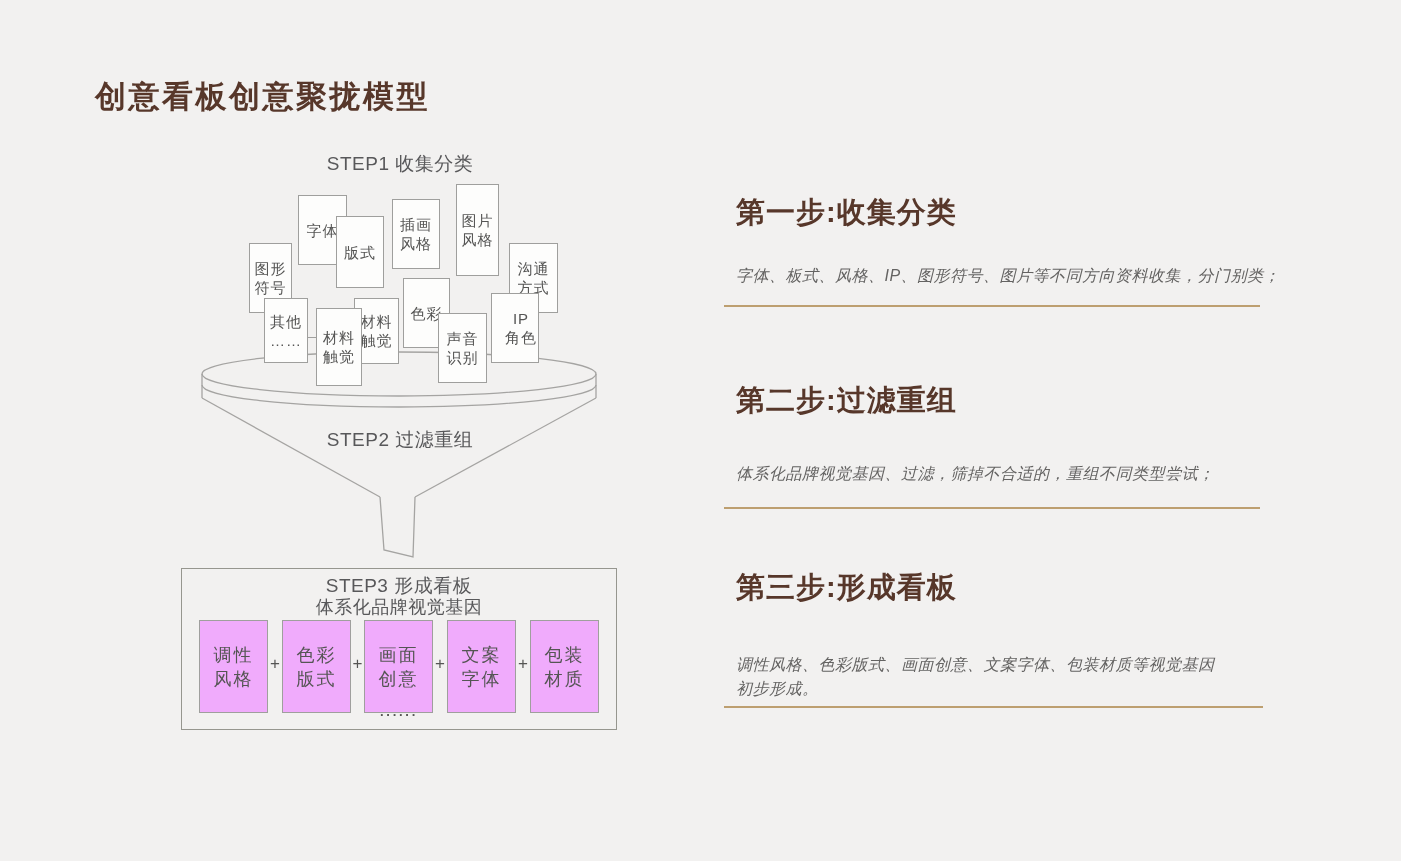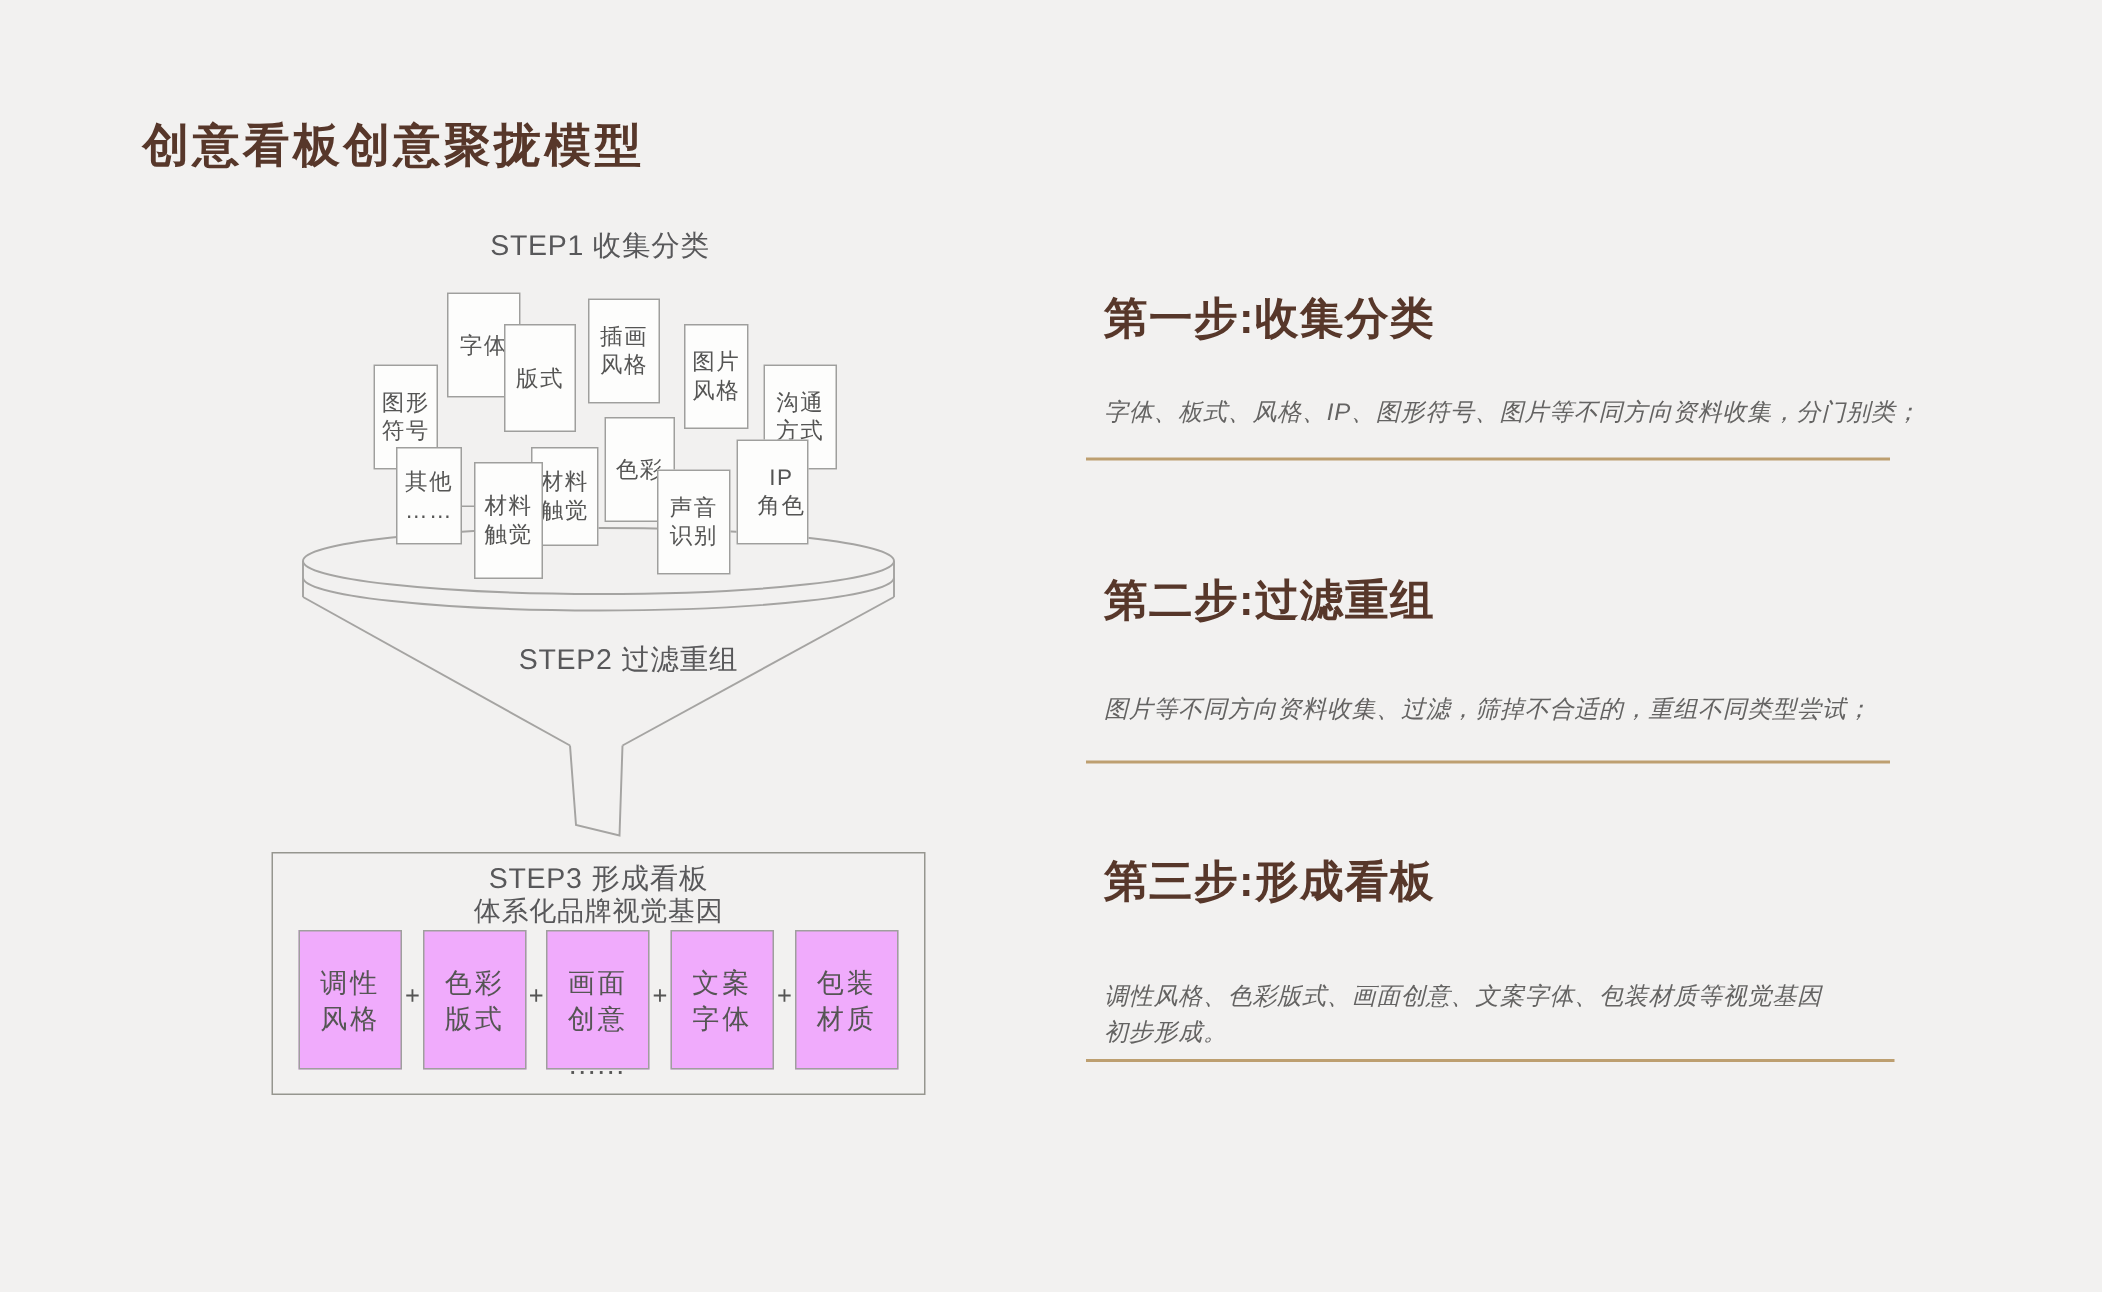--- a/index.html
+++ b/index.html
@@ -16,21 +16,21 @@
     color:#57372a;white-space:nowrap;
   }
   
   .diagram{left:0;top:0;width:660px;height:780px;}
   .funnel-svg{position:absolute;left:0;top:0;}
   .step-label{
     position:absolute;color:#58585a;font-size:19px;letter-spacing:0.5px;
     white-space:nowrap;transform:translateX(-50%);
   }
   .step1-label{left:400px;top:151px;}
-  .step2-label{left:400px;top:427px;margin-left:19px;}
+  .step2-label{left:400px;top:427px;}
   .scatter-card{
     position:absolute;background:#fdfdfc;border:1px solid #9f9f9d;
     box-sizing:border-box;display:flex;align-items:center;justify-content:center;
     text-align:center;font-size:15px;line-height:19px;color:#555554;
     white-space:pre-line;letter-spacing:1px;
   }
   .connector{position:absolute;left:306px;top:337px;width:11px;height:1px;background:#a0a09e;}
   
   .board{
     left:181px;top:568px;width:436px;height:162px;
@@ -103,21 +103,21 @@
   <div class="step-label step1-label">STEP1 收集分类</div>
   <div class="step-label step2-label">STEP2 过滤重组</div>
 
   <div class="connector"></div>
 
   <div id="scatter-cards">
       <div class="scatter-card" style="left: 298px; top: 195px; width: 49px; height: 70px;">字体</div>
       <div class="scatter-card" style="left: 336px; top: 216px; width: 48px; height: 72px;">版式</div>
       <div class="scatter-card" style="left: 392px; top: 199px; width: 48px; height: 70px;">插画
 风格</div>
-      <div class="scatter-card" style="left: 456px; top: 184px; width: 43px; height: 70px; margin-top: 32px;">图片
+      <div class="scatter-card" style="left: 456px; top: 184px; width: 43px; height: 92px;">图片
 风格</div>
       <div class="scatter-card" style="left: 249px; top: 243px; width: 43px; height: 70px;">图形
 符号</div>
       <div class="scatter-card" style="left: 509px; top: 243px; width: 49px; height: 70px;">沟通
 方式</div>
       <div class="scatter-card" style="left: 264px; top: 298px; width: 44px; height: 65px;">其他
 ……</div>
       <div class="scatter-card" style="left: 354px; top: 298px; width: 45px; height: 66px;">材料
 触觉</div>
       <div class="scatter-card" style="left: 316px; top: 308px; width: 46px; height: 78px;">材料
@@ -150,19 +150,19 @@
       </div>
     <div class="board-dots">······</div>
   </div>
 </div>
 
 <div class="abs section-heading h1">第一步:收集分类</div>
 <div class="abs section-body b1">字体、板式、风格、IP、图形符号、图片等不同方向资料收集，分门别类；</div>
 <div class="abs divider d1"></div>
 
 <div class="abs section-heading h2">第二步:过滤重组</div>
-<div class="abs section-body b2">图片等不同方向资料收集、过滤，筛掉不合适的，重组不同类型尝试；</div>
+<div class="abs section-body b2">体系化品牌视觉基因、过滤，筛掉不合适的，重组不同类型尝试；</div>
 <div class="abs divider d2"></div>
 
 <div class="abs section-heading h3">第三步:形成看板</div>
 <div class="abs section-body b3">调性风格、色彩版式、画面创意、文案字体、包装材质等视觉基因
 初步形成。</div>
 <div class="abs divider d3"></div>
 
 </body></html>

